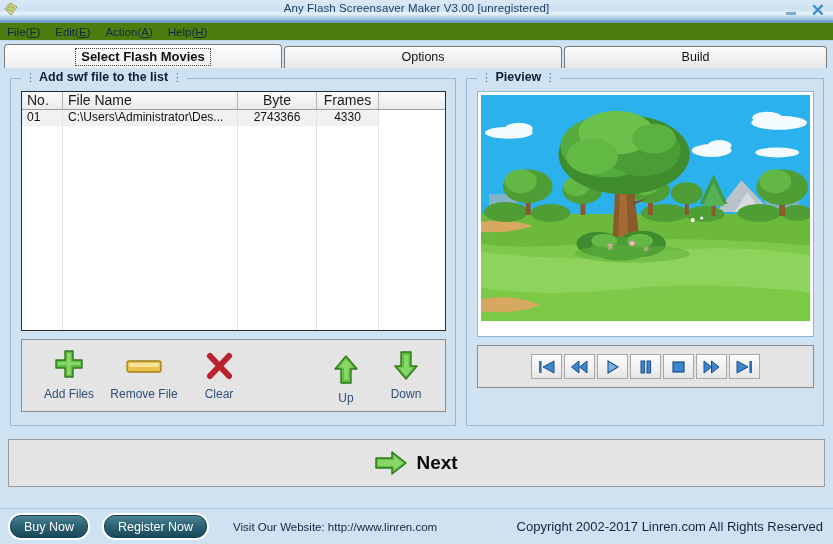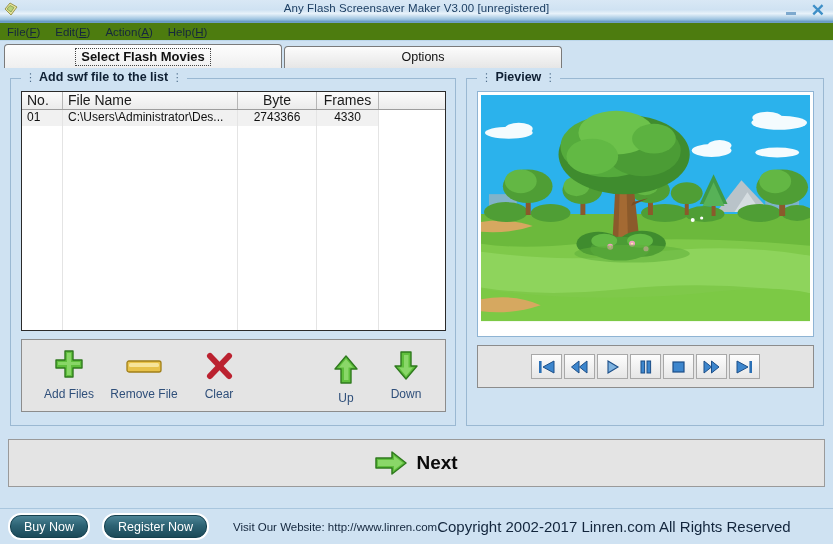--- a/index.html
+++ b/index.html
@@ -327,24 +327,23 @@
     cursor: default;
     white-space: nowrap;
   }
   .site-text {
     font-size: 11.5px;
     color: #12253c;
     margin-left: 10px;
     white-space: nowrap;
   }
   .copy-text {
-    font-size: 15px;
+    font-size: 13px;
     color: #12253c;
     margin-left: auto;
-    margin-right: 52px;
     white-space: nowrap;
   }
 
   svg { display: block; }
 </style>
 </head>
 <body>
 
 <div class="app">
 
@@ -368,20 +367,23 @@
     <span class="menu-item"><span>Action</span>(<u>A</u>)</span>
     <span class="menu-item"><span>Help</span>(<u>H</u>)</span>
   </div>
 
   <div class="tabstrip">
     <div class="tab tab-0 active">
       <span class="tablabel">Select Flash Movies</span>
     </div>
     <div class="tab tab-1">
       <span class="tablabel">Options</span>
+    </div>
+    <div class="tab tab-2">
+      <span class="tablabel">Build</span>
     </div>
   </div>
 
   <div class="body-area">
 
     <div class="groupbox gb-left">
       <div class="gb-title">
         <span class="brk">⋮</span>
         <span>Add swf file to the list</span>
         <span class="brk">⋮</span>

